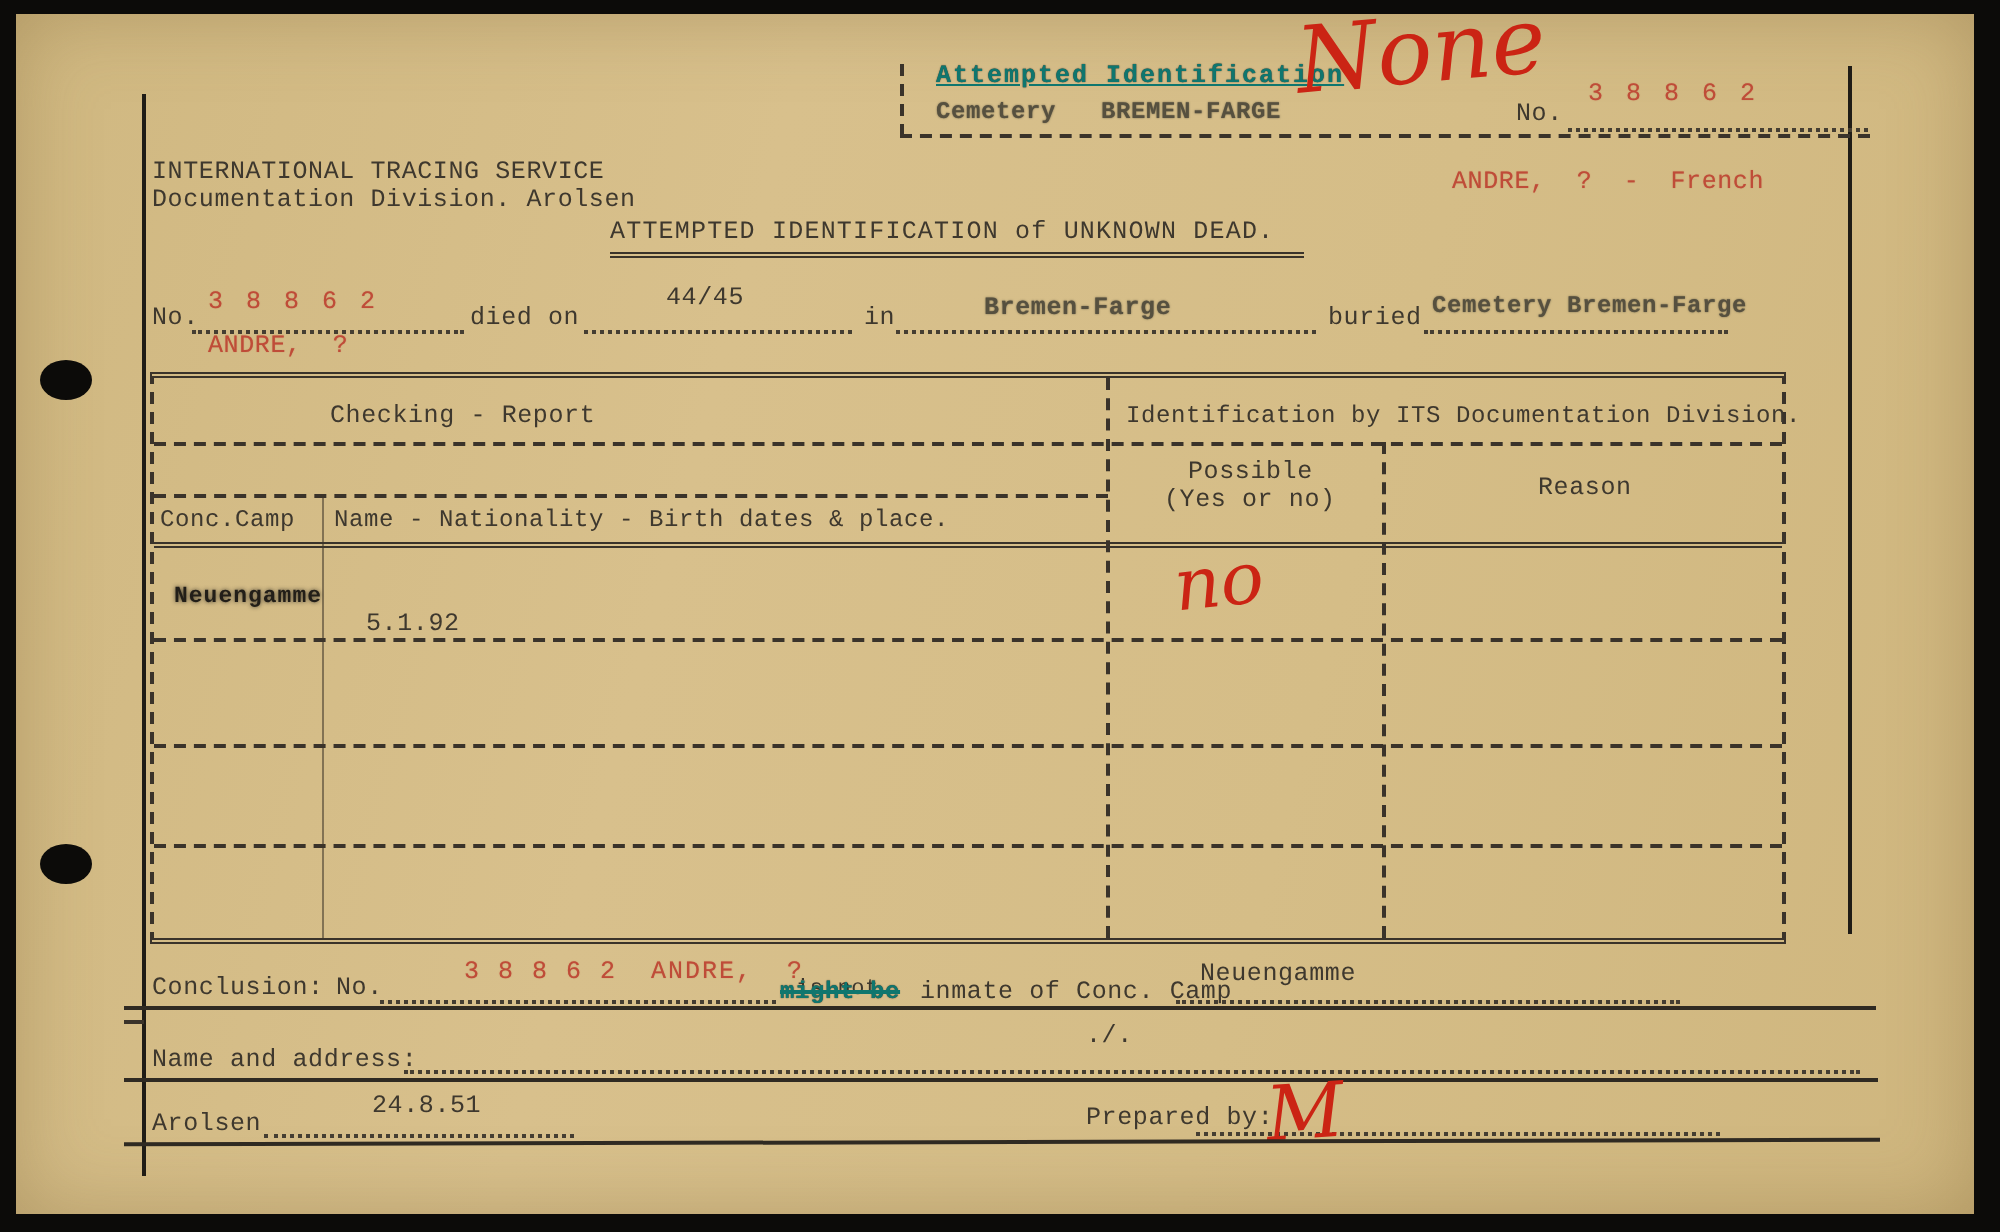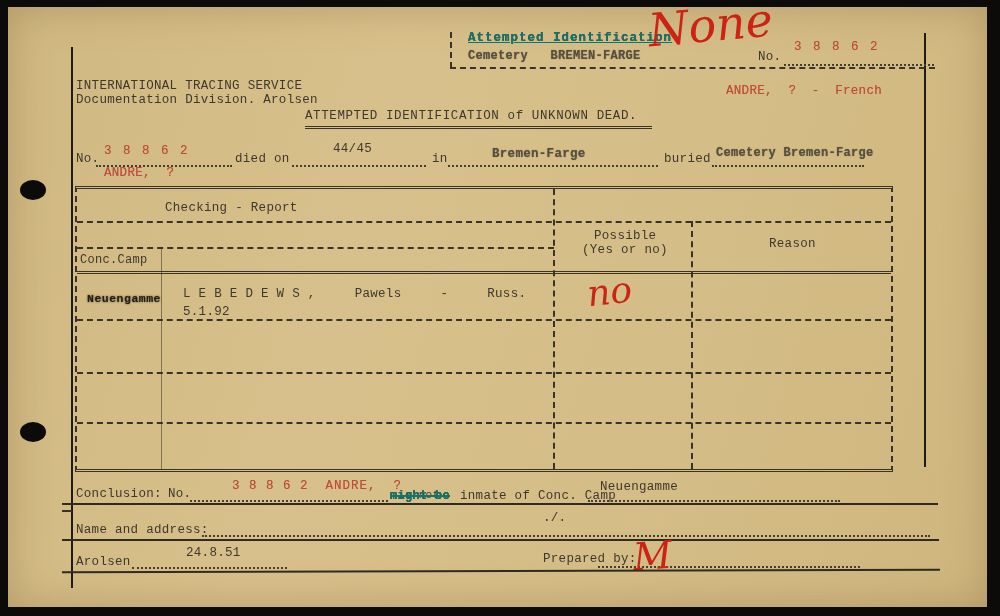--- a/index.html
+++ b/index.html
@@ -82,27 +82,28 @@
   <div class="dash-h" style="left:0;top:58px;width:477px;"></div>
   <div class="dbl-h" style="left:0;top:82px;width:100%;"></div>
   <div class="dash-h" style="left:0;top:130px;width:100%;"></div>
   <div class="dash-h" style="left:0;top:183px;width:100%;"></div>
   <div class="dash-h" style="left:0;top:233px;width:100%;"></div>
   <div class="dash-v" style="left:476px;top:0;height:100%;"></div>
   <div class="dash-v" style="left:614px;top:32px;height:248px;"></div>
   <div class="abs" style="left:84px;top:58px;height:222px;width:1px;background:rgba(62,52,40,.55);"></div>
 
   <div class="t" style="left:88px;top:12px;">Checking - Report</div>
+  <div class="t" style="left:486px;top:12px;font-size:12px;">Identification by ITS Documentation Division.</div>
   <div class="t" style="left:3px;top:64px;font-size:12px;">Conc.Camp</div>
+  <div class="t" style="left:90px;top:64px;font-size:12px;">Name - Nationality - Birth dates &amp; place.</div>
   <div class="t" style="left:517px;top:40px;">Possible</div>
   <div class="t" style="left:505px;top:54px;">(Yes or no)</div>
   <div class="t" style="left:692px;top:48px;">Reason</div>
 
   <div class="t bold-stamp" style="left:10px;top:103px;font-size:11.5px;letter-spacing:.5px;color:#221e18;text-shadow:0 0 2px rgba(34,30,24,.8);">Neuengamme</div>
-  <div class="t" style="left:106px;top:98px;">L E B E D E W S ,     Pawels     -     Russ.</div>
   <div class="t" style="left:106px;top:116px;">5.1.92</div>
   <div class="hand" style="left:510px;top:82px;font-size:36px;transform:rotate(-6deg);">no</div>
 </div>
 
 <div class="t" style="left:76px;top:487px;">Conclusion:</div>
 <div class="t" style="left:168px;top:487px;">No.</div>
 <div class="dots" style="left:190px;top:500px;width:198px;"></div>
 <div class="t red-typed" style="left:192px;top:479px;letter-spacing:1px;margin-left:40px;">3 8 8 6 2  ANDRE,  ?</div>
 <div class="t small" style="left:398px;top:477px;">is not</div>
 <div class="t bold-stamp strike" style="left:390px;top:489px;font-size:12px;">might be</div>

